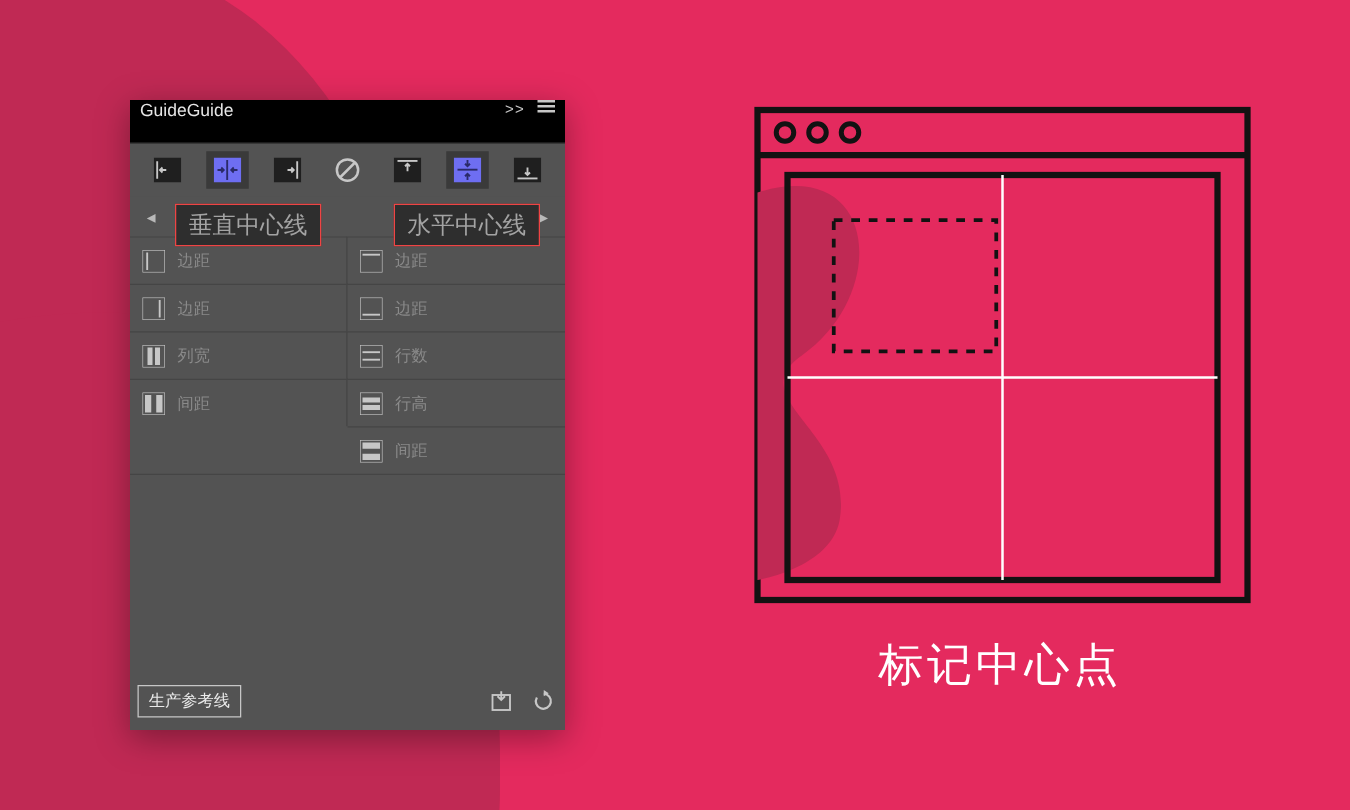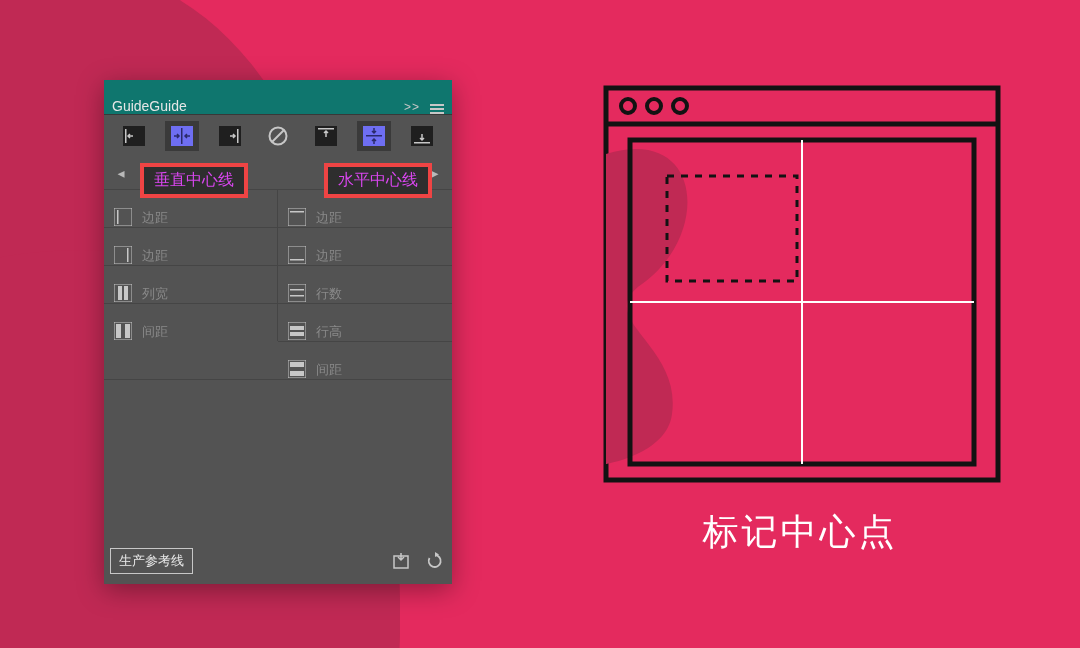--- a/index.html
+++ b/index.html
@@ -2,42 +2,42 @@
 <html><head>
 <meta charset="utf-8">
 <style>
   html,body{margin:0;padding:0;width:1080px;height:648px;overflow:hidden;font-family:"Microsoft YaHei",Arial,sans-serif;}
   body{position:relative;background:#e42a5e;}
   .bg-shape{position:absolute;left:-150px;top:-30px;width:500px;height:900px;background:#c02954;border-radius:50% 60% 45% 55% / 55% 50% 60% 45%;}
   .bg-shape2{position:absolute;left:-300px;top:250px;width:700px;height:700px;background:#c02954;border-radius:60% 50% 55% 45% / 50% 55% 50% 60%;}
 
   
   .panel{position:absolute;left:104px;top:80px;width:348px;height:504px;background:#535353;box-shadow:0 6px 25px rgba(0,0,0,.35);color:#c7c7c7;font-size:13px;}
-  .panel-header{height:34px;display:flex;align-items:flex-end;padding:0 8px;background:#0f766e;border-bottom:1px solid #383838;}
+  .panel-header{height:34px;display:flex;align-items:flex-start;padding:0 8px;background:#000000;border-bottom:1px solid #383838;}
   .panel-title{flex:1;color:#e6e6e6;font-size:14px;}
   .panel-collapse{color:#c7c7c7;font-size:12px;letter-spacing:1px;margin-right:10px;}
   .panel-menu{width:14px;height:10px;display:flex;flex-direction:column;justify-content:space-between;}
   .panel-menu span{display:block;height:2px;background:#c7c7c7;}
 
   .toolbar{height:42px;display:flex;align-items:center;justify-content:space-around;padding:0 6px;background:#535353;}
   .tbtn{width:34px;height:30px;display:flex;align-items:center;justify-content:center;border:none;background:none;padding:0;}
   .tbtn.sel{background:#3a3a3a;}
   .tbtn svg{display:block;}
 
   .tabs{height:32px;display:flex;align-items:center;padding:0 10px;position:relative;background:#535353;font-size:14px;}
   .tab-chev{width:14px;color:#b9b9b9;font-size:14px;text-align:center;}
   .tab-label{margin:0 30px;color:#888;}
   .tab-right{margin-left:auto;}
-  .tooltip{position:absolute;background:#2e2e2e;color:#d946ef;font-size:16px;padding:3px 10px;border:4px solid #ef4444;white-space:nowrap;z-index:5;}
+  .tooltip{position:absolute;background:#2e2e2e;color:#a3a3a3;font-size:19px;padding:3px 10px;border:1px solid #ef4444;white-space:nowrap;z-index:5;}
   .tooltip.left{left:36px;top:6px;}
   .tooltip.right{right:20px;top:6px;}
 
   .grid{display:flex;}
   .col{flex:1;}
-  .row{height:37px;display:flex;align-items:flex-end;border-top:1px solid #454545;padding:0 8px;gap:8px;}
+  .row{height:37px;display:flex;align-items:center;border-top:1px solid #454545;padding:0 8px;gap:8px;}
   .grid .col:first-child .row{border-right:1px solid #454545;}
   .row-icon{width:22px;height:20px;display:flex;align-items:center;justify-content:center;}
   .row-label{color:#8a8a8a;font-size:13px;}
   .grid-bottom-border{border-top:1px solid #454545;}
 
   .panel-footer{position:absolute;left:0;right:0;bottom:0;height:46px;display:flex;align-items:center;padding:0 6px;}
   .gen-btn{border:1px solid #c7c7c7;background:none;color:#eaeaea;font-size:13px;padding:3px 8px;font-family:inherit;}
   .footer-spacer{flex:1;}
   .footer-icon{width:22px;height:22px;display:flex;align-items:center;justify-content:center;margin-left:12px;color:#c7c7c7;}
 

